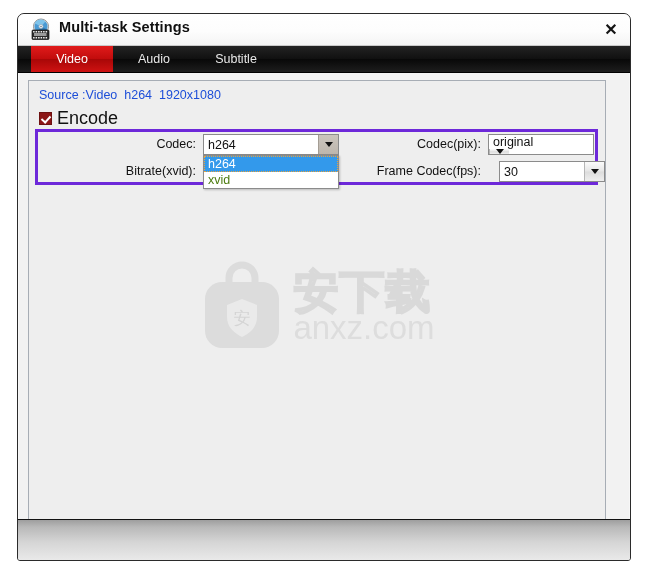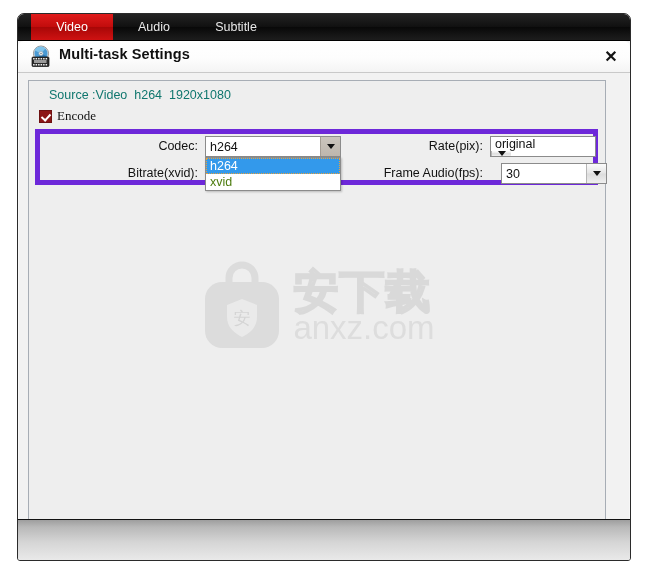--- a/index.html
+++ b/index.html
@@ -102,24 +102,24 @@
     top: 66px;
     width: 578px;
     height: 452px;
     background: #eeeeee;
     border: 1px solid #a7adb5;
     box-sizing: border-box;
   }
 
   #source-line {
     position: absolute;
-    left: 20px;
+    left: 10px;
     top: 7px;
     font-size: 12.5px;
-    color: #0f766e;
+    color: #1d4ed8;
     white-space: pre;
   }
 
   #encode-row {
     position: absolute;
     left: 10px;
     top: 27px;
     display: flex;
     align-items: center;
     gap: 5px;
@@ -138,33 +138,32 @@
     position: absolute;
     left: 3px;
     top: 1px;
     width: 4px;
     height: 7px;
     border: solid #ffffff;
     border-width: 0 2px 2px 0;
     transform: rotate(42deg);
   }
   #encode-label {
-    font-size: 13px;
+    font-size: 18px;
     color: #111;
-    font-family: Liberation Serif, serif;
   }
 
   
   #groupbox {
     position: absolute;
     left: 6px;
     top: 48px;
     width: 563px;
     height: 56px;
-    border: 5px solid #6d28d9;
+    border: 3px solid #6d28d9;
     background: #eeeeee;
     box-sizing: border-box;
   }
 
   .field-label {
     position: absolute;
     font-size: 12.5px;
     color: #111;
     text-align: right;
     white-space: nowrap;
@@ -291,26 +290,20 @@
     cursor: pointer;
     box-sizing: border-box;
   }
   #ok-btn { right: 97px; }
   #cancel-btn { right: 12px; }
 </style>
 </head>
 <body>
 
 <div id="dialog">
-
-  <div id="tabstrip">
-    <div class="tab active">Video</div>
-    <div class="tab">Audio</div>
-    <div class="tab">Subtitle</div>
-  </div>
 
   <div id="titlebar">
     <svg id="app-icon" viewBox="0 0 24 23">
       <circle cx="12" cy="8.5" r="7.5" fill="#f2f2f2" stroke="#8f8f8f" stroke-width="1"></circle>
       <circle cx="12" cy="8.5" r="6.6" fill="#4a9ad4"></circle>
       <path d="M5.6 5.2 A6.6 6.6 0 0 1 16.5 3.6 L12 8.5 Z" fill="#7fc3ea"></path>
       <path d="M18.3 11.6 A6.6 6.6 0 0 1 8.2 14.4 L12 8.5 Z" fill="#2f78b4"></path>
       <circle cx="12" cy="8.5" r="2.1" fill="#e9eef2" stroke="#9aa7b0" stroke-width="0.6"></circle>
       <circle cx="12" cy="8.5" r="0.8" fill="#6f7c85"></circle>
       <rect x="3" y="12" width="17" height="9.5" rx="1" fill="#2b2b2b" stroke="#111" stroke-width="0.7"></rect>
@@ -327,20 +320,26 @@
         <rect x="11.6" y="19" width="1.5" height="1.5"></rect>
         <rect x="14.1" y="19" width="1.5" height="1.5"></rect>
         <rect x="16.6" y="19" width="1.5" height="1.5"></rect>
       </g>
       <rect x="5" y="15" width="12.5" height="3" fill="#9b9b9b"></rect>
     </svg>
     <div id="title-text">Multi-task Settings</div>
     <div id="close-btn">✕</div>
   </div>
 
+  <div id="tabstrip">
+    <div class="tab active">Video</div>
+    <div class="tab">Audio</div>
+    <div class="tab">Subtitle</div>
+  </div>
+
   <div id="content">
 
     <div id="source-line">Source :Video  h264  1920x1080</div>
 
     <div id="encode-row">
       <div id="encode-check"></div>
       <div id="encode-label">Encode</div>
     </div>
 
     <div id="groupbox">
@@ -354,29 +353,29 @@
       </div>
 
       <div class="field-label" style="left:28px; top:32px; width:130px;">Bitrate(xvid):</div>
       <div class="combo" style="left:165px; top:29px; width:136px;">
         <div class="cval"></div>
         <div class="carrow">
             <div class="arrow-glyph"></div>
           </div>
       </div>
 
-      <div class="field-label" style="left:283px; top:5px; width:160px;">Rate(pix):</div>
+      <div class="field-label" style="left:283px; top:5px; width:160px;">Codec(pix):</div>
       <div class="combo" style="left:450px; top:2px; width:106px;flex-direction:column;">
         <div class="cval">original</div>
         <div class="carrow">
             <div class="arrow-glyph"></div>
           </div>
       </div>
 
-      <div class="field-label" style="left:283px; top:32px; width:160px;">Frame Audio(fps):</div>
+      <div class="field-label" style="left:283px; top:32px; width:160px;">Frame Codec(fps):</div>
       <div class="combo" style="left:450px; top:29px; width:106px;margin-left:11px;">
         <div class="cval">30</div>
         <div class="carrow">
             <div class="arrow-glyph"></div>
           </div>
       </div>
 
       <div id="codec-list" style="left:165px; top:23px; width:136px;">
         <div class="listitem sel">h264</div>
         <div class="listitem">xvid</div>

